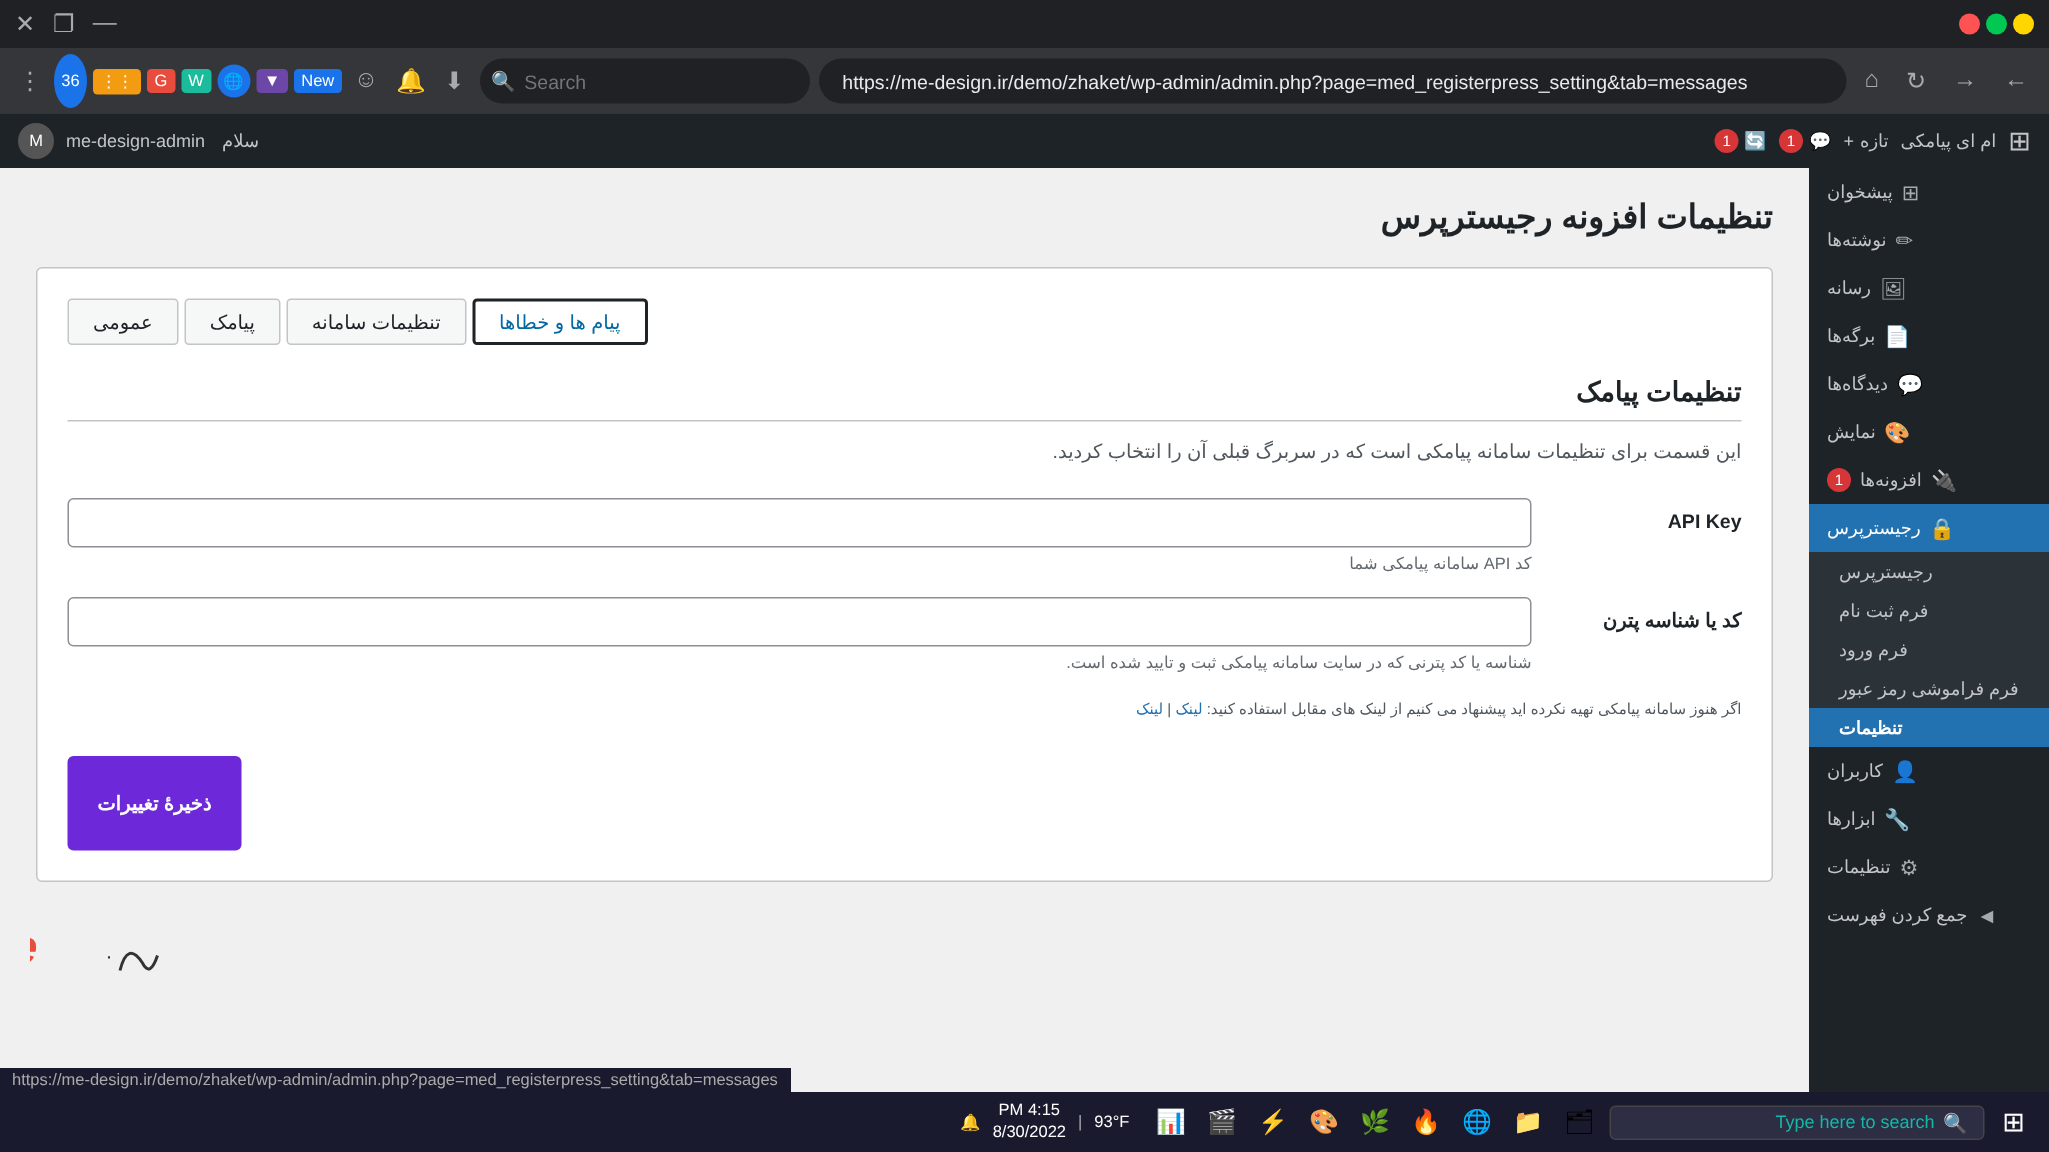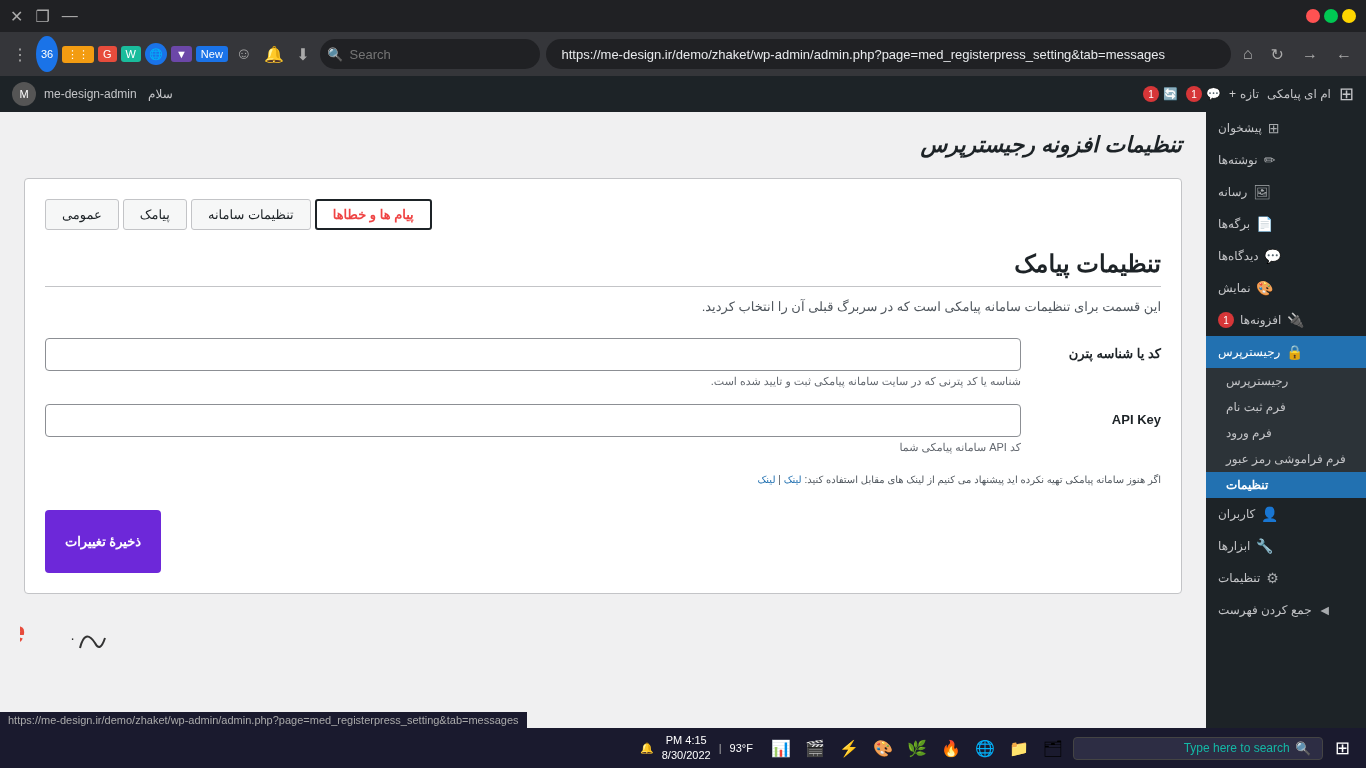--- a/index.html
+++ b/index.html
@@ -113,21 +113,20 @@
       flex: 1;
       padding: 20px 24px;
       overflow-y: auto;
       background: #f0f0f1;
     }
     .page-title {
       font-size: 22px;
       font-weight: 600;
       color: #1d2327;
       margin-bottom: 20px;
-      font-style: italic;
     }
 
     
     .tab-container {
       background: #fff;
       border: 1px solid #c3c4c7;
       border-radius: 4px;
       padding: 20px;
     }
     .tabs {
@@ -143,28 +142,28 @@
       background: #f6f7f7;
       color: #1d2327;
       font-size: 13px;
       cursor: pointer;
       border-radius: 3px;
       font-family: Tahoma, Arial, sans-serif;
     }
     .tab-btn.active {
       background: #fff;
       border-bottom: 1px solid #fff;
-      color: #ef4444;
-      font-weight: bold;
+      color: #0369a1;
+      font-weight: normal;
       border: 2px solid #1d2327;
     }
 
     
     .section-title {
-      font-size: 24px;
+      font-size: 18px;
       font-weight: bold;
       color: #1d2327;
       text-align: right;
       margin-bottom: 8px;
       border-bottom: 1px solid #c3c4c7;
       padding-bottom: 8px;
     }
     .section-desc {
       font-size: 13px;
       color: #50575e;
@@ -427,32 +426,32 @@
           <button class="tab-btn active">پیام ها و خطاها</button>
           <button class="tab-btn">تنظیمات سامانه</button>
           <button class="tab-btn">پیامک</button>
           <button class="tab-btn">عمومی</button>
         </div>
 
         <div class="section-title">تنظیمات پیامک</div>
         <div class="section-desc">این قسمت برای تنظیمات سامانه پیامکی است که در سربرگ قبلی آن را انتخاب کردید.</div>
 
         <div class="form-row">
+          <div class="form-label">API Key</div>
+          <div class="form-field">
+            <input class="form-input" type="text" value="" style="">
+            <div class="form-hint">کد API سامانه پیامکی شما</div>
+          </div>
+        </div>
+
+        <div class="form-row">
           <div class="form-label">کد یا شناسه پترن</div>
           <div class="form-field">
             <input class="form-input" type="text" value="" style="">
             <div class="form-hint">شناسه یا کد پترنی که در سایت سامانه پیامکی ثبت و تایید شده است.</div>
-          </div>
-        </div>
-
-        <div class="form-row">
-          <div class="form-label">API Key</div>
-          <div class="form-field">
-            <input class="form-input" type="text" value="" style="">
-            <div class="form-hint">کد API سامانه پیامکی شما</div>
           </div>
         </div>
 
         <div class="info-row">
           <span>اگر هنوز سامانه پیامکی تهیه نکرده اید پیشنهاد می کنیم از لینک های مقابل استفاده کنید:</span>
           <a href="#">لینک</a>
           <span> | </span>
           <a href="#">لینک</a>
         </div>
 

